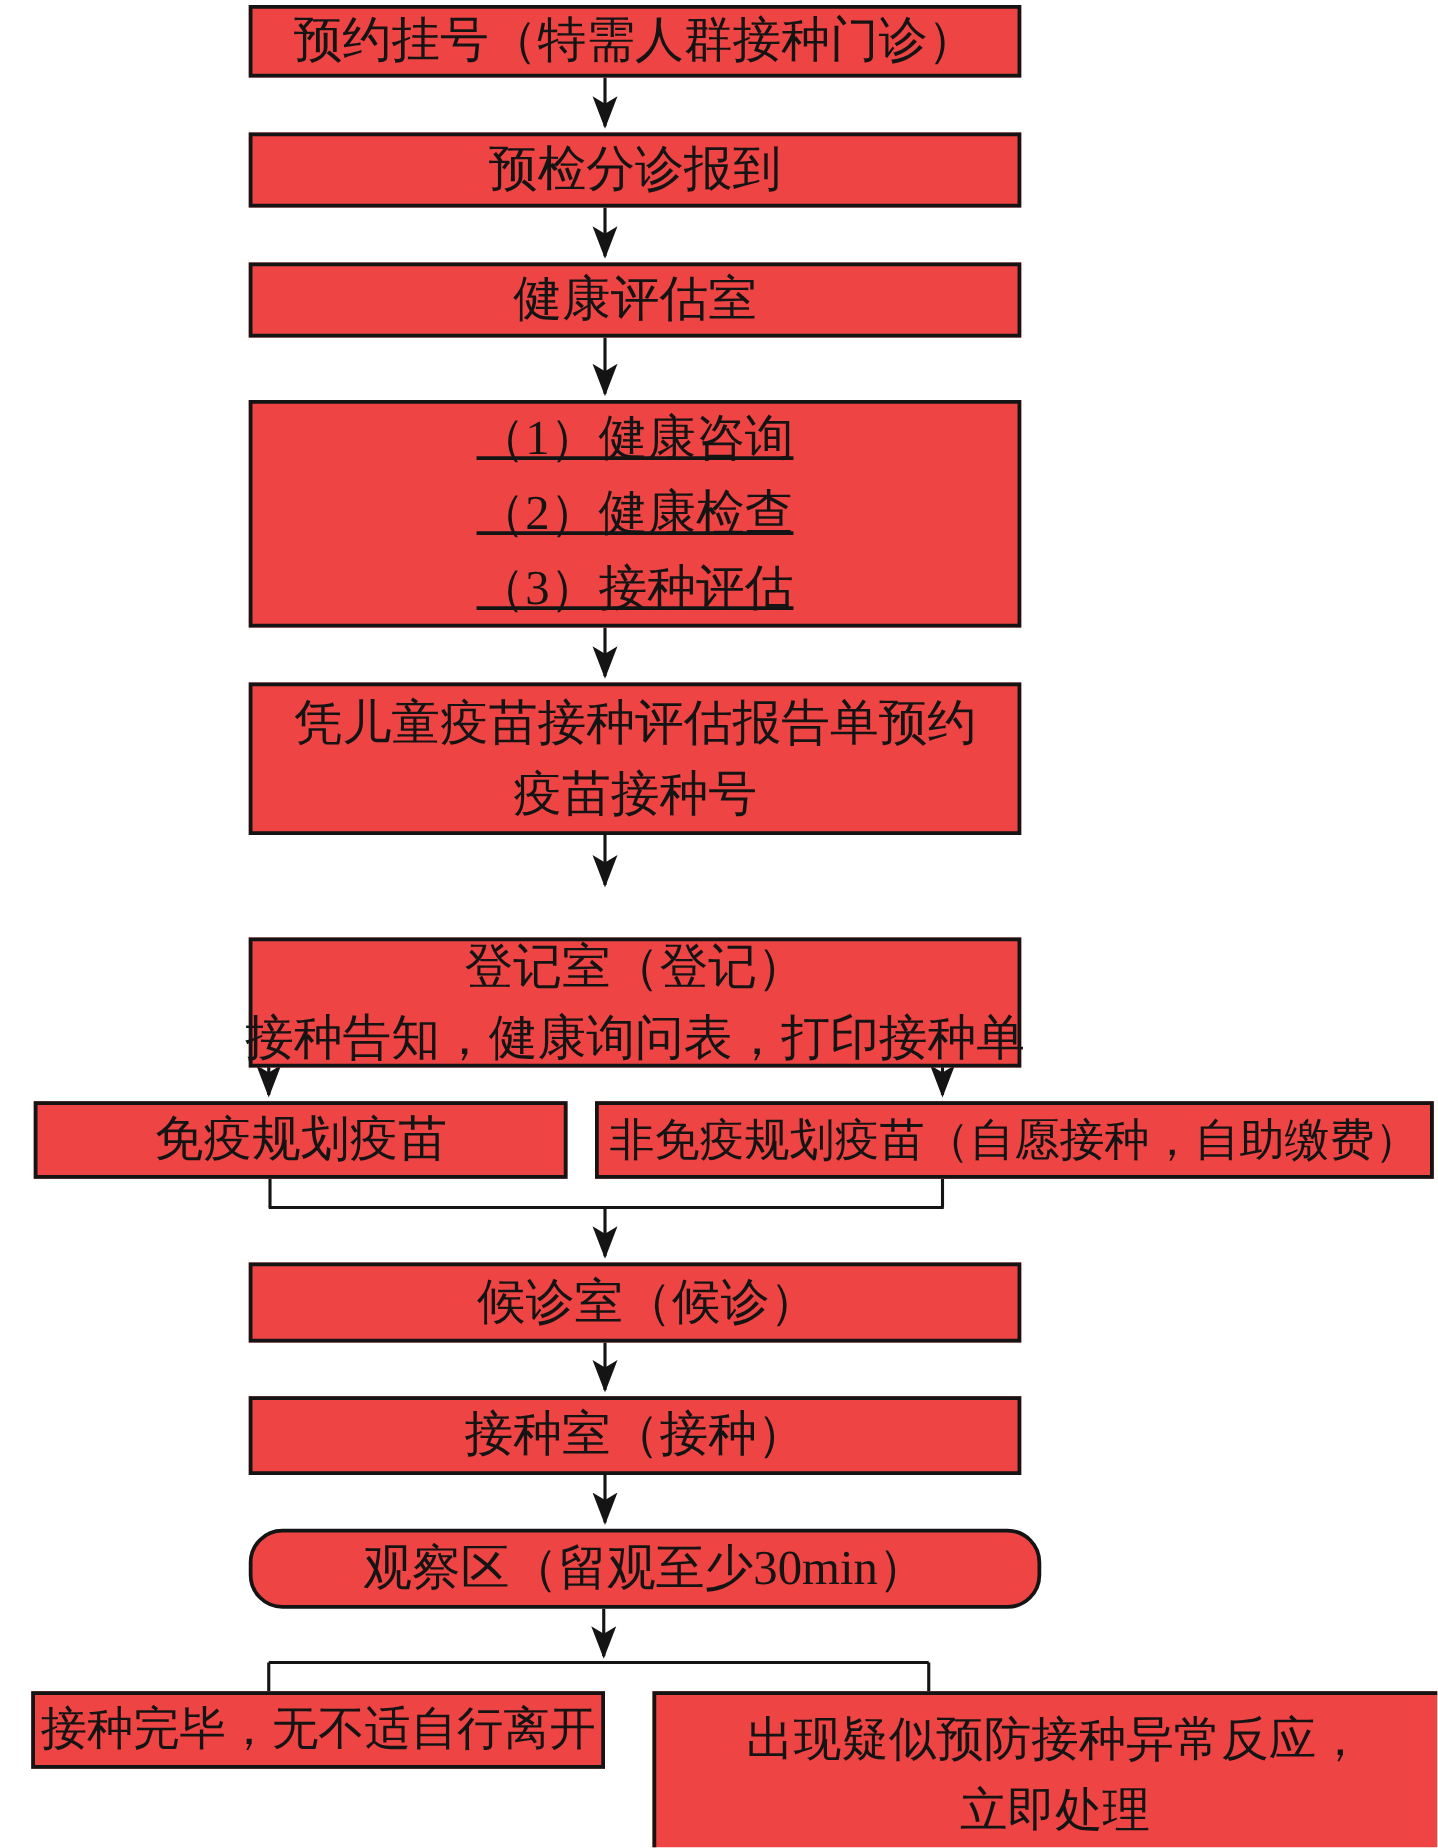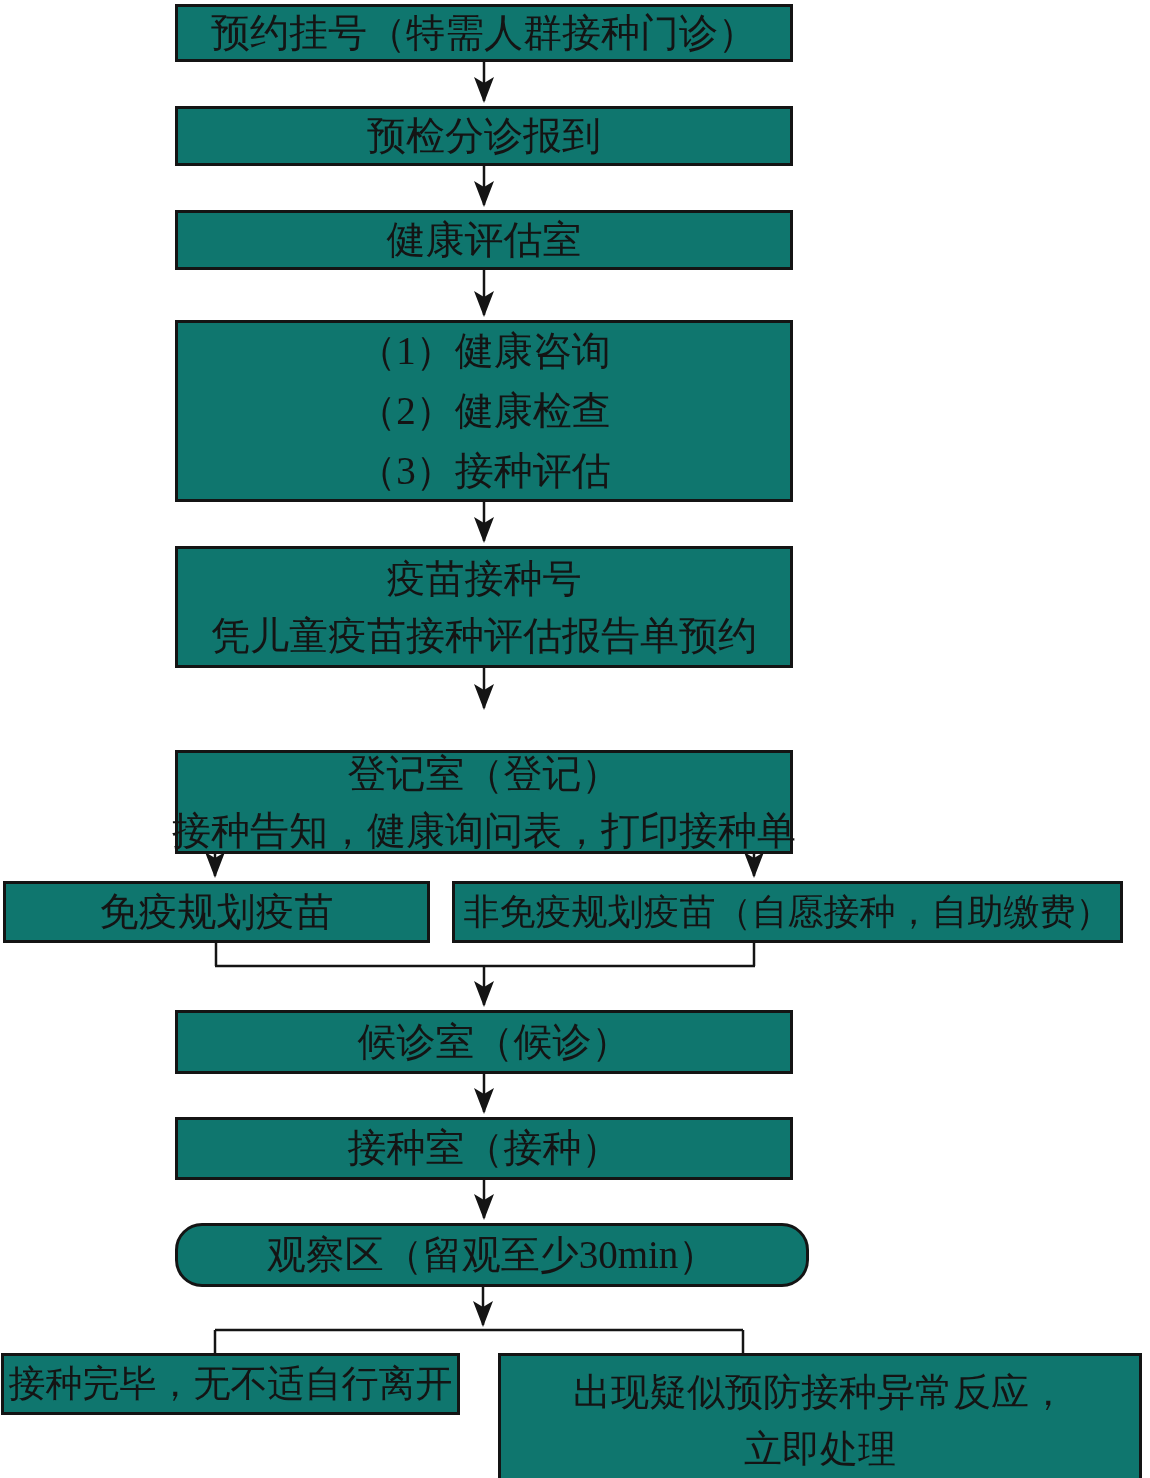--- a/index.html
+++ b/index.html
@@ -7,31 +7,32 @@
     position:relative;
     width:1150px;height:1478px;
     background:#ffffff;
     font-family:"Liberation Serif","DejaVu Serif",serif;
     color:#141414;
     overflow:hidden;
   }
   #connectors{position:absolute;left:0;top:0;width:1150px;height:1478px;}
   .node{
     position:absolute;box-sizing:border-box;
-    border:3px solid #141414;background:#0f766e;
+    border:3px solid #141414;background:#ef4444;
     display:flex;flex-direction:column;align-items:center;justify-content:center;
     text-align:center;font-size:39px;line-height:1.45;
     white-space:nowrap;
+    margin-left:24px;
   }
   .node .line{display:block;}
   
   .n0 {left:175px;top:4px;   width:618px;height:58px;}
   .n1 {left:175px;top:106px; width:618px;height:60px;}
   .n2 {left:175px;top:210px; width:618px;height:60px;}
-  .n3 {left:175px;top:320px; width:618px;height:182px;line-height:60px;}
+  .n3 {left:175px;top:320px; width:618px;height:182px;line-height:60px;text-decoration:underline;}
   .n4 {left:175px;top:546px; width:618px;height:122px;line-height:57px;}
   .n5 {left:175px;top:750px; width:618px;height:104px;line-height:57px;}
   .n6 {left:3px;  top:881px; width:427px;height:62px;text-align:center;}
   .n7 {left:452px;top:881px; width:671px;height:62px;font-size:36px;}
   .n8 {left:175px;top:1010px;width:618px;height:64px;padding-left:20px;}
   .n9 {left:175px;top:1117px;width:618px;height:63px;}
   .n10{left:175px;top:1223px;width:634px;height:64px;border-radius:27px;}
   .n11{left:1px;  top:1353px;width:459px;height:62px;font-size:37px;}
   .n12{left:498px;top:1353px;width:644px;height:136px;line-height:57px;font-size:38px;}
 </style>
@@ -84,22 +85,22 @@
     <span class="line">健康评估室</span>
   </div>
 
   <div class="node n3">
     <span class="line">（1）健康咨询</span>
     <span class="line">（2）健康检查</span>
     <span class="line">（3）接种评估</span>
   </div>
 
   <div class="node n4">
+    <span class="line">凭儿童疫苗接种评估报告单预约</span>
     <span class="line">疫苗接种号</span>
-    <span class="line">凭儿童疫苗接种评估报告单预约</span>
   </div>
 
   <div class="node n5">
     <span class="line">登记室（登记）</span>
     <span class="line">接种告知，健康询问表，打印接种单</span>
   </div>
 
   <div class="node n6">
     <span class="line">免疫规划疫苗</span>
   </div>

